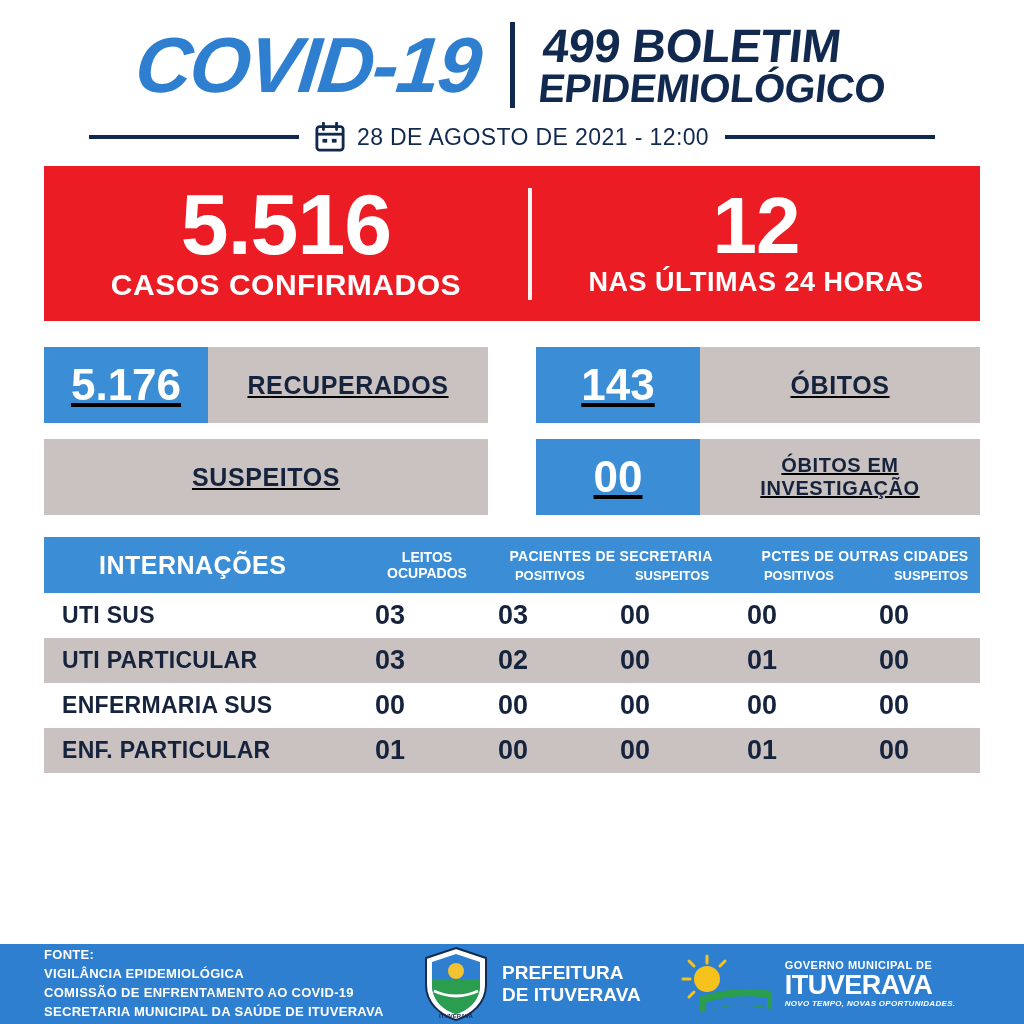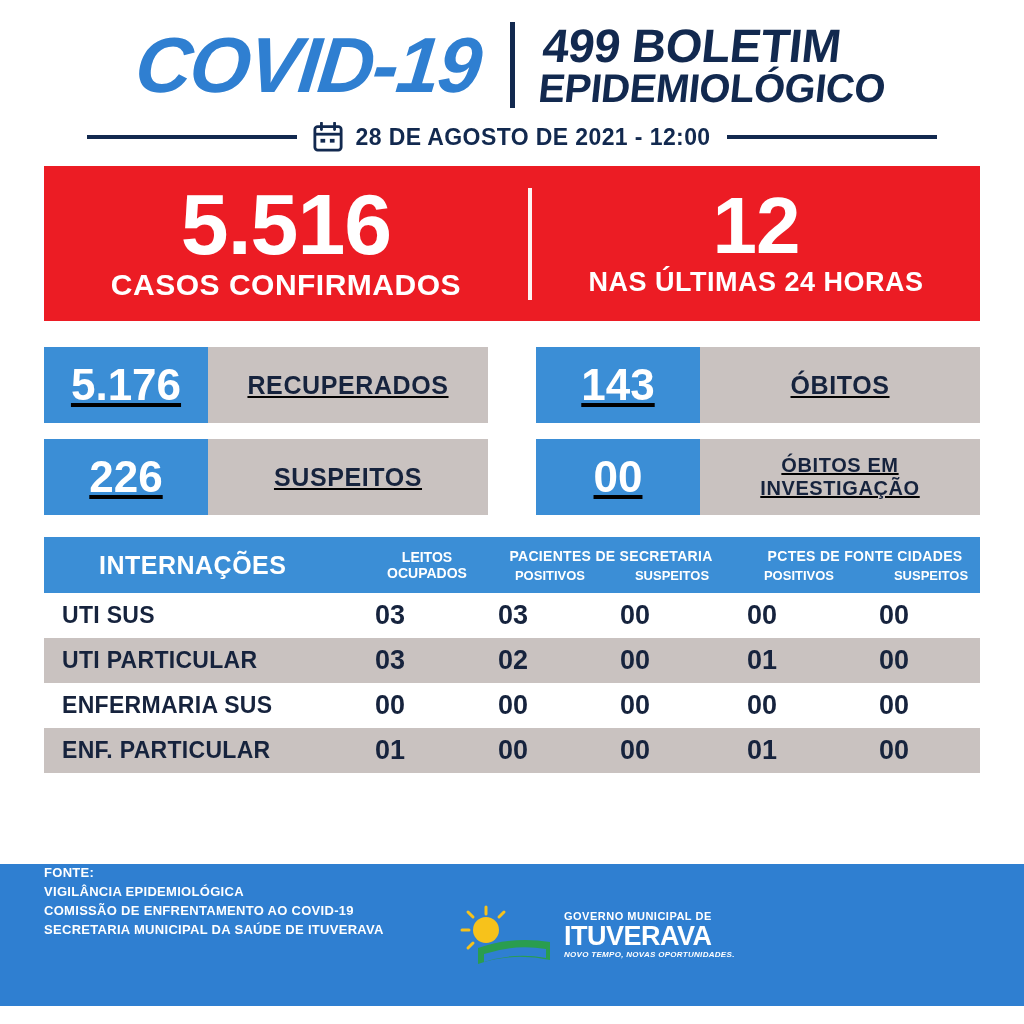--- a/index.html
+++ b/index.html
@@ -34,21 +34,21 @@
 
   
   .datebar {
     display: flex; align-items: center; justify-content: center;
     margin: 10px 0 14px 0;
   }
   .date-rule { height: 4px; background: #12294f; width: 210px; }
   .date-inner { display: flex; align-items: center; gap: 12px; padding: 0 16px; }
   .cal-icon { width: 30px; height: 30px; position: relative; display: inline-block; }
   .date-text {
-    font-size: 23px; font-weight: 700; color: #12294f; letter-spacing: 0.4px;
+    font-size: 23px; font-weight: 400; color: #12294f; letter-spacing: 0.4px;
     white-space: nowrap;
   }
 
   
   .redbar {
     margin: 0 44px; background: #ec1c24; height: 155px;
     display: flex; align-items: center;
   }
   .redbar .cell {
     flex: 1; display: flex; flex-direction: column; align-items: center;
@@ -110,22 +110,22 @@
   }
   .trow .cn {
     font-size: 27px; font-weight: 800; color: #16233d; text-align: center;
   }
   .w124 { flex: 0 0 124px; }
   .w122 { flex: 0 0 122px; }
   .w132 { flex: 0 0 132px; }
 
   
   .footer {
-    position: absolute; left: 0; bottom: 18px; width: 1024px; height: 142px;
-    background: #2f7fd1; display: flex; 
+    position: absolute; left: 0; bottom: 0; width: 1024px; height: 80px;
+    background: #2f7fd1; display: flex; align-items: center;
   }
   .footer-src {
     color: #fff; padding-left: 44px; line-height: 1.45; width: 420px;
   }
   .footer-src .l { font-size: 13px; font-weight: 800; letter-spacing: .3px; }
   .pref { display: flex; align-items: center; gap: 10px; }
   .brasao {
     width: 72px; height: 78px; position: relative;
   }
   .pref-text { color: #fff; font-size: 19px; font-weight: 800; line-height: 1.15; }
@@ -188,21 +188,20 @@
         <div class="num">5.176</div>
         <div class="lbl">RECUPERADOS</div>
       </div>
       <div class="stat">
         <div class="num">143</div>
         <div class="lbl">ÓBITOS</div>
       </div>
     </div>
     <div class="stat-row">
       <div class="stat">
-        <div class="num">226</div>
         <div class="lbl">SUSPEITOS</div>
       </div>
       <div class="stat">
         <div class="num">00</div>
         <div class="lbl tight">ÓBITOS EM INVESTIGAÇÃO</div>
       </div>
     </div>
   </div>
 
   <div class="table">
@@ -213,21 +212,21 @@
         <span>OCUPADOS</span>
       </div>
       <div class="grp g-a">
         <div class="grp-title">PACIENTES DE SECRETARIA</div>
         <div class="grp-subs">
           <div>POSITIVOS</div>
           <div>SUSPEITOS</div>
         </div>
       </div>
       <div class="grp g-b">
-        <div class="grp-title">PCTES DE FONTE CIDADES</div>
+        <div class="grp-title">PCTES DE OUTRAS CIDADES</div>
         <div class="grp-subs">
           <div>POSITIVOS</div>
           <div>SUSPEITOS</div>
         </div>
       </div>
     </div>
 
     <div class="trow">
       <div class="c0">UTI SUS</div>
       <div class="cn w124">03</div>
@@ -266,20 +265,36 @@
   </div>
 
   <div class="footer">
     <div class="footer-src">
       <div class="l">FONTE:</div>
       <div class="l">VIGILÂNCIA EPIDEMIOLÓGICA</div>
       <div class="l">COMISSÃO DE ENFRENTAMENTO AO COVID-19</div>
       <div class="l">SECRETARIA MUNICIPAL DA SAÚDE DE ITUVERAVA</div>
     </div>
 
+    <div class="pref">
+      <span class="brasao">
+        <svg viewBox="0 0 72 78" width="72" height="78">
+          <path d="M36 3 L66 13 L66 40 C66 58 52 70 36 75 C20 70 6 58 6 40 L6 13 Z" fill="#ffffff" stroke="#12294f" stroke-width="2"></path>
+          <path d="M36 9 L60 17 L60 40 C60 55 49 65 36 69 C23 65 12 55 12 40 L12 17 Z" fill="#2f7fd1"></path>
+          <path d="M12 34 L60 34 L60 40 C60 55 49 65 36 69 C23 65 12 55 12 40 Z" fill="#2a9d4f"></path>
+          <circle cx="36" cy="26" r="8" fill="#f2c230"></circle>
+          <path d="M14 46 q22 10 44 0" stroke="#ffffff" stroke-width="3" fill="none"></path>
+          <text x="36" y="73" font-size="6" font-weight="bold" fill="#12294f" text-anchor="middle" font-family="Liberation Sans, sans-serif">ITUVERAVA</text>
+        </svg>
+      </span>
+      <div class="pref-text">
+        <div>PREFEITURA</div>
+        <div>DE ITUVERAVA</div>
+      </div>
+    </div>
 
     <div class="gov">
       <span class="gov-logo">
         <svg viewBox="0 0 96 62" width="96" height="62">
           <circle cx="26" cy="26" r="13" fill="#f7c21b"></circle>
           <g stroke="#f7c21b" stroke-width="3" stroke-linecap="round">
             <line x1="26" y1="3" x2="26" y2="10"></line>
             <line x1="8" y1="8" x2="13" y2="13"></line>
             <line x1="44" y1="8" x2="39" y2="13"></line>
             <line x1="2" y1="26" x2="9" y2="26"></line>

